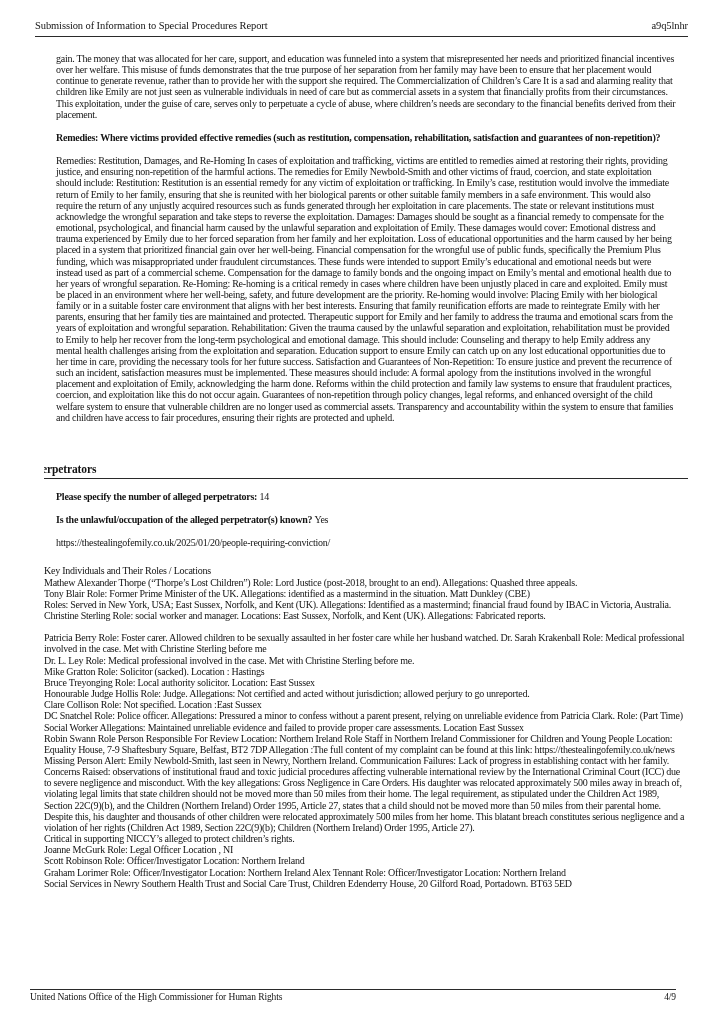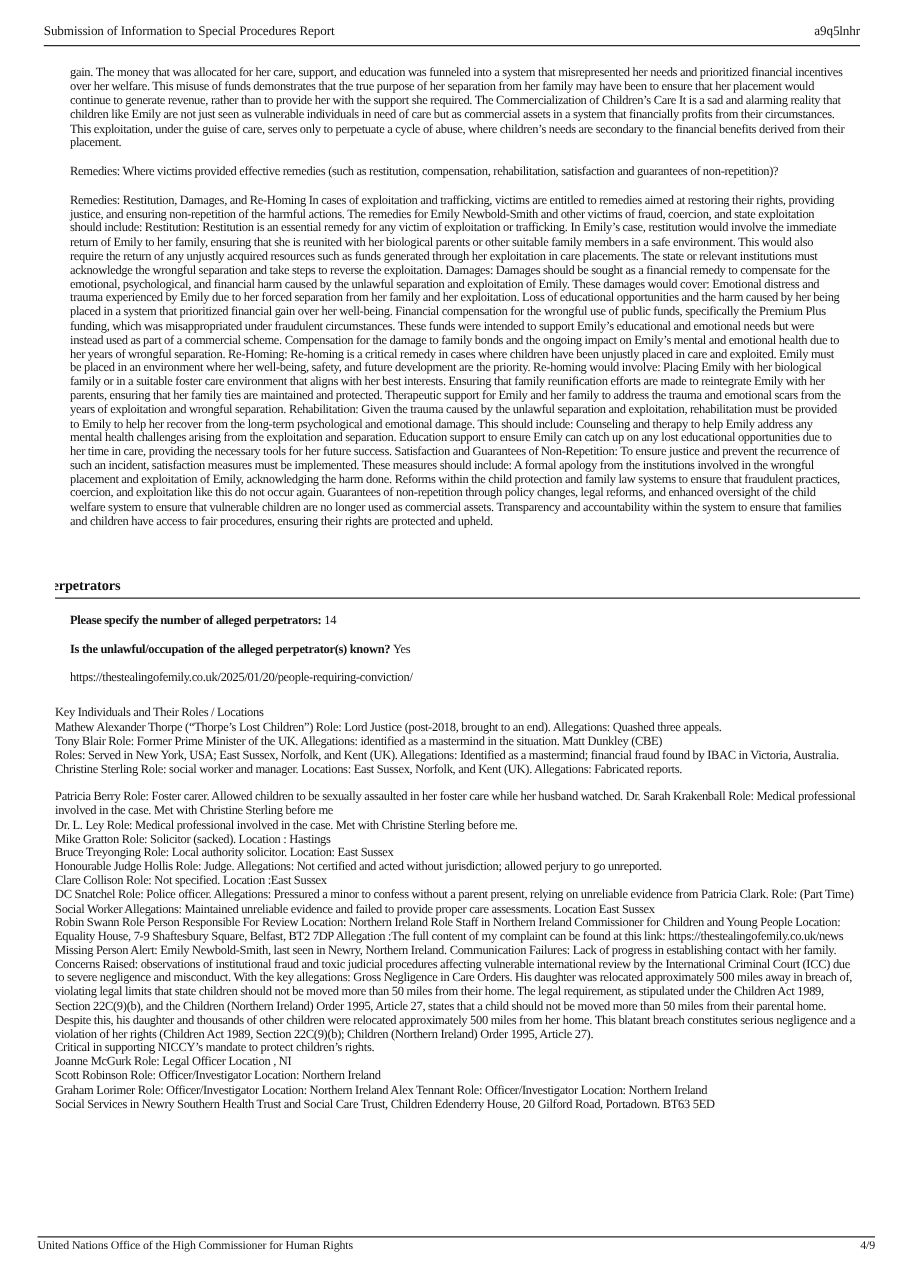--- a/index.html
+++ b/index.html
@@ -33,40 +33,40 @@
     left: 44px; right: 36px; top: 41px;
     max-height: 946px;
     overflow: hidden;
     font-size: 10px;
     line-height: 11.15px;
     letter-spacing: -0.25px;
     text-align: left;
   }
   .doc-body p { margin: 12px; }
   .para-continuation { margin-bottom: 5px; }
-  .bold-heading { font-weight: normal; }
+  .bold-heading { font-weight: bold; }
   .section {
     margin-top: 41px;
   }
   .section-title {
     font-weight: bold;
     font-size: 11.5px;
     margin-left: -9px;
     padding-bottom: 3px;
     border-bottom: 1px solid #2a2a2a;
     letter-spacing: -0.1px;
   }
   .question-row { margin-top: 14px; font-weight: bold; }
   .question-row .answer { font-weight: normal; }
   .url-line { margin-top: 14px; }
   .key-individuals-title { margin-top: 17px; }
   .individuals-group-2 { margin-top: 11px; }
   .doc-footer {
     position: absolute;
-    left: 30px; right: 24px; top: 989px;
+    left: 30px; right: 48px; top: 989px;
     border-top: 1px solid #2a2a2a;
     padding-top: 2px;
     display: flex;
     justify-content: space-between;
     align-items: baseline;
     font-size: 9.5px;
     letter-spacing: -0.1px;
     gap: 26px;
   }
 </style>
@@ -112,21 +112,21 @@
 
       <div class="individuals-group-2">
         <div>Patricia Berry Role: Foster carer. Allowed children to be sexually assaulted in her foster care while her husband watched. Dr. Sarah Krakenball Role: Medical professional involved in the case. Met with Christine Sterling before me</div>
         <div>Dr. L. Ley Role: Medical professional involved in the case. Met with Christine Sterling before me.</div>
         <div>Mike Gratton Role: Solicitor (sacked). Location : Hastings</div>
         <div>Bruce Treyonging Role: Local authority solicitor. Location: East Sussex</div>
         <div>Honourable Judge Hollis Role: Judge. Allegations: Not certified and acted without jurisdiction; allowed perjury to go unreported.</div>
         <div>Clare Collison Role: Not specified. Location :East Sussex</div>
         <div>DC Snatchel Role: Police officer. Allegations: Pressured a minor to confess without a parent present, relying on unreliable evidence from Patricia Clark. Role: (Part Time) Social Worker Allegations: Maintained unreliable evidence and failed to provide proper care assessments. Location East Sussex</div>
         <div>Robin Swann Role Person Responsible For Review Location: Northern Ireland Role Staff in Northern Ireland Commissioner for Children and Young People Location: Equality House, 7-9 Shaftesbury Square, Belfast, BT2 7DP Allegation :The full content of my complaint can be found at this link: https://thestealingofemily.co.uk/news Missing Person Alert: Emily Newbold-Smith, last seen in Newry, Northern Ireland. Communication Failures: Lack of progress in establishing contact with her family. Concerns Raised: observations of institutional fraud and toxic judicial procedures affecting vulnerable international review by the International Criminal Court (ICC) due to severe negligence and misconduct. With the key allegations: Gross Negligence in Care Orders. His daughter was relocated approximately 500 miles away in breach of, violating legal limits that state children should not be moved more than 50 miles from their home. The legal requirement, as stipulated under the Children Act 1989, Section 22C(9)(b), and the Children (Northern Ireland) Order 1995, Article 27, states that a child should not be moved more than 50 miles from their parental home. Despite this, his daughter and thousands of other children were relocated approximately 500 miles from her home. This blatant breach constitutes serious negligence and a violation of her rights (Children Act 1989, Section 22C(9)(b); Children (Northern Ireland) Order 1995, Article 27).</div>
-        <div>Critical in supporting NICCY’s mandate to protect children’s rights.</div>
+        <div>Critical in supporting NICCY’s alleged to protect children’s rights.</div>
         <div>Joanne McGurk Role: Legal Officer Location , NI</div>
         <div>Scott Robinson Role: Officer/Investigator Location: Northern Ireland</div>
         <div>Graham Lorimer Role: Officer/Investigator Location: Northern Ireland Alex Tennant Role: Officer/Investigator Location: Northern Ireland</div>
         <div>Social Services in Newry Southern Health Trust and Social Care Trust, Children Edenderry House, 20 Gilford Road, Portadown. BT63 5ED</div>
       </div>
     </div>
   </div>
 
   <div class="doc-footer">
     <span>United Nations Office of the High Commissioner for Human Rights</span>

